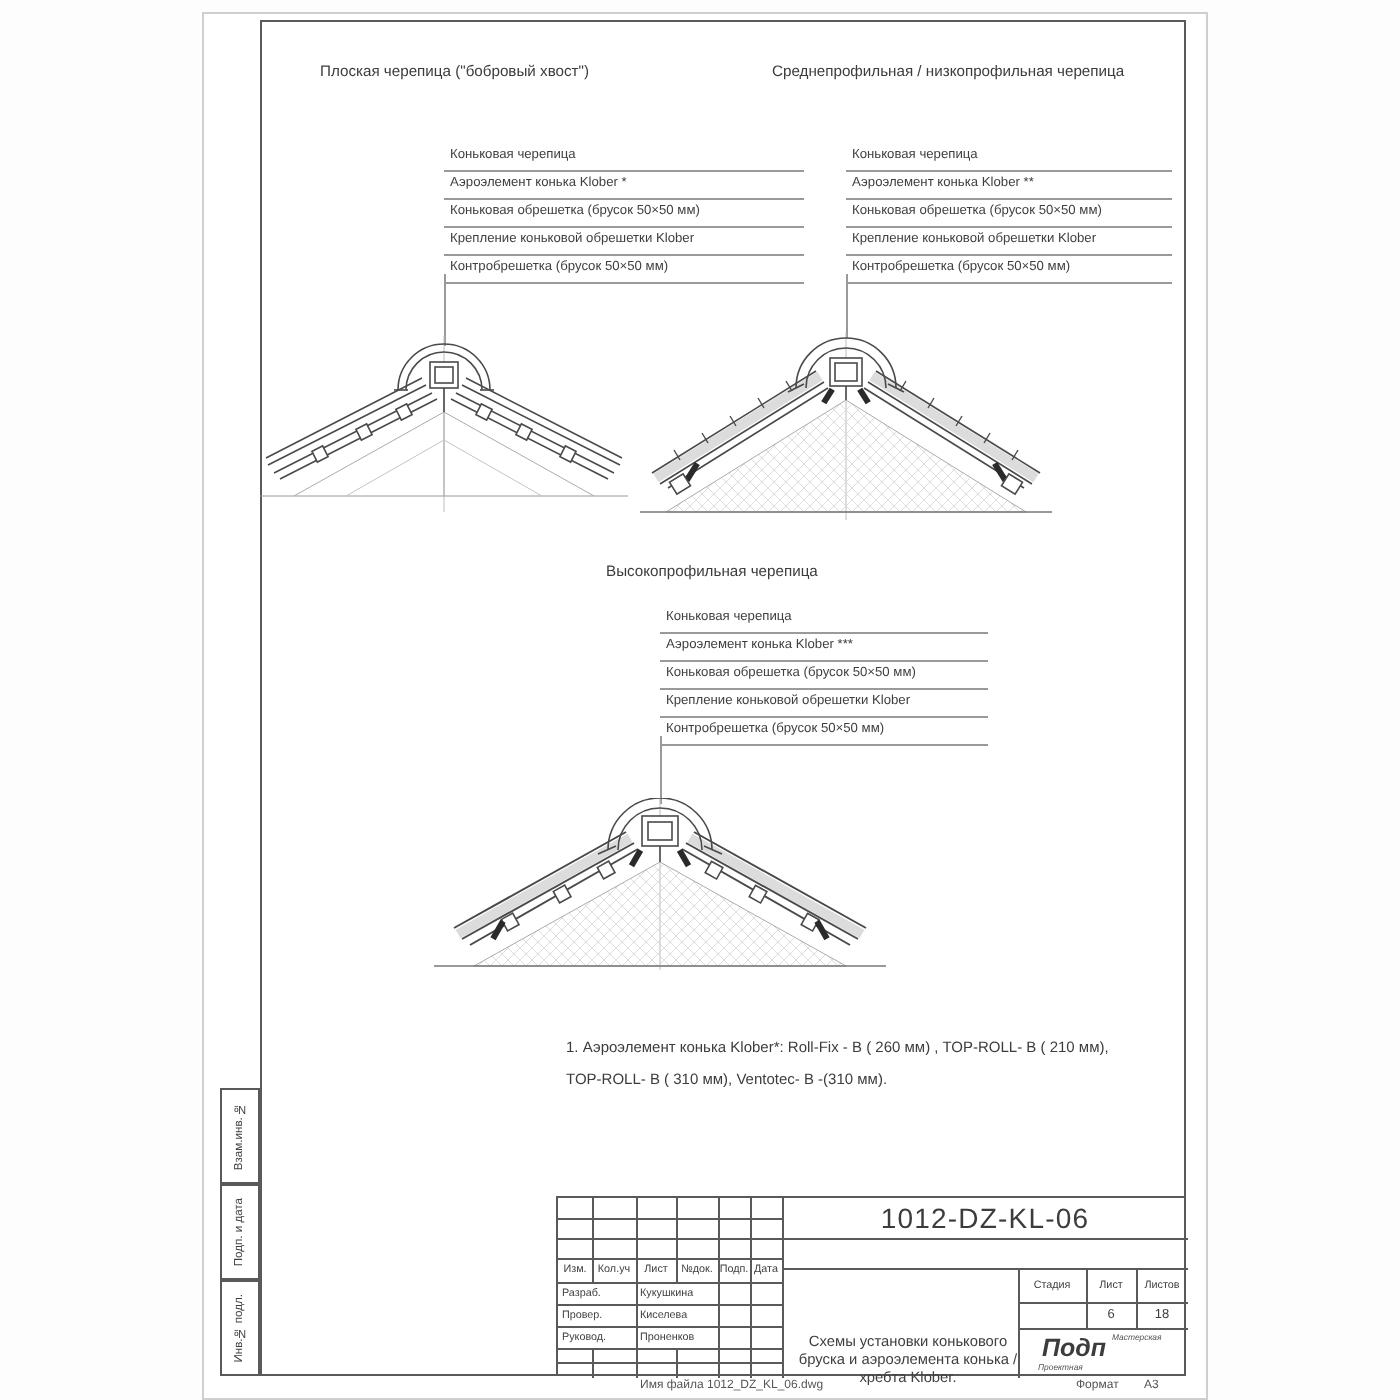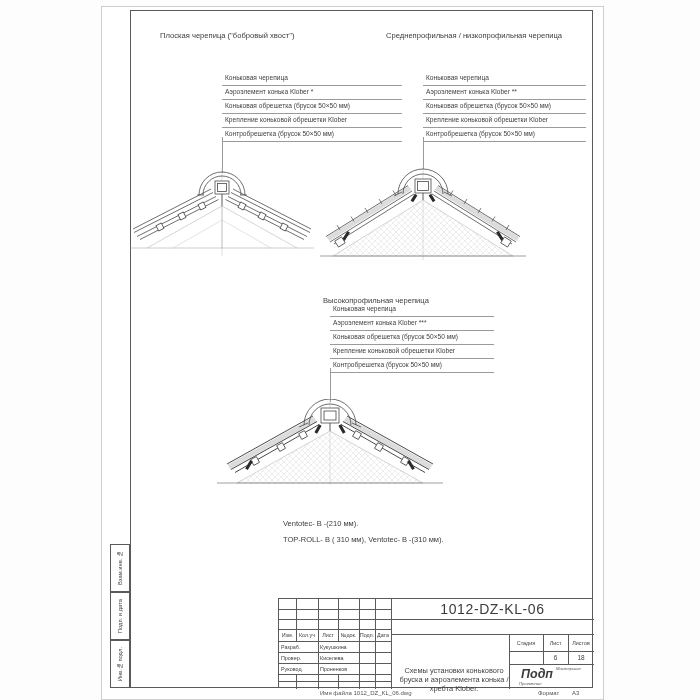--- a/index.html
+++ b/index.html
@@ -41,21 +41,21 @@
     </div>
   <div class="abs vcell" style="left:110px;top:592px;height:48px;">
     <span>Подп. и дата</span>
     </div>
   <div class="abs vcell" style="left:110px;top:640px;height:48px;">
     <span>Инв.№ подл.</span>
     </div>
 
   <div class="abs sec-title" style="left:160px;top:31px;">Плоская черепица ("бобровый хвост")</div>
   <div class="abs sec-title" style="left:386px;top:31px;">Среднепрофильная  / низкопрофильная  черепица</div>
-  <div class="abs sec-title" style="left:303px;top:296px;margin-left:20px;">Высокопрофильная черепица</div>
+  <div class="abs sec-title" style="left:303px;top:281px;">Высокопрофильная черепица</div>
 
   <div class="abs stack" style="left:222px;top:72px;width:180px;">
     <div class="crow">Коньковая черепица</div>
     <div class="crow">Аэроэлемент конька Klober *</div>
     <div class="crow">Коньковая обрешетка (брусок 50×50 мм)</div>
     <div class="crow">Крепление коньковой обрешетки Klober</div>
     <div class="crow">Контробрешетка (брусок 50×50 мм)</div>
   </div>
   <div class="abs stack" style="left:423px;top:72px;width:163px;">
     <div class="crow">Коньковая черепица</div>
@@ -166,21 +166,21 @@
       <path d="M89,26 A26,26 0 0 1 141,26"></path>
       <path d="M94,26 A21,21 0 0 1 136,26"></path>
       <path d="M84,28 L93,24 M137,24 L146,28"></path>
       <rect x="106" y="9" width="18" height="15" fill="#fff"></rect>
       <rect x="109" y="12" width="12" height="9" fill="#fff"></rect>
       <line x1="115" y1="24" x2="115" y2="32"></line>
     </g>
   </svg>
 
   <div class="abs notes" style="left:283px;top:516px;width:312px;">
-    <div class="note-line">Ventotec- B -(210 мм).</div>
+    <div class="note-line">1. Аэроэлемент конька  Klober*: Roll-Fix - B ( 260 мм) , TOP-ROLL- B ( 210 мм),</div>
     <div class="note-line"> TOP-ROLL- B ( 310 мм),  Ventotec- B -(310 мм).</div>
   </div>
 
   <div class="abs tblock">
 
     <div class="tbv" style="left:17px;top:0;height:42px;"></div>
     <div class="tbv" style="left:17px;top:75px;height:15px;"></div>
     <div class="tbv" style="left:39px;top:0;height:90px;"></div>
     <div class="tbv" style="left:59px;top:0;height:42px;"></div>
     <div class="tbv" style="left:59px;top:75px;height:15px;"></div>

